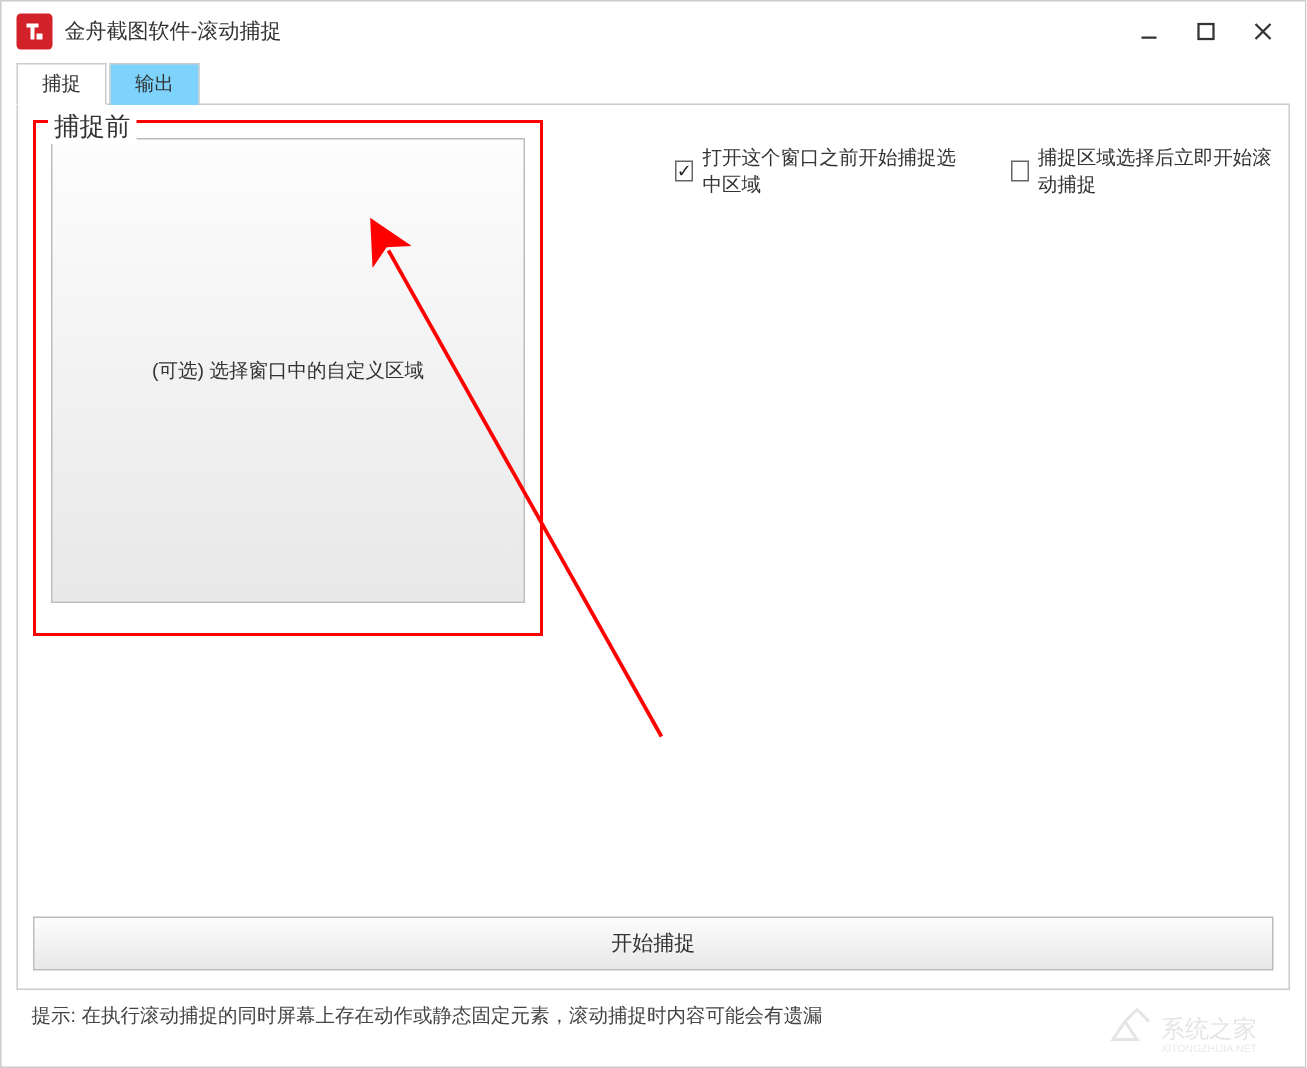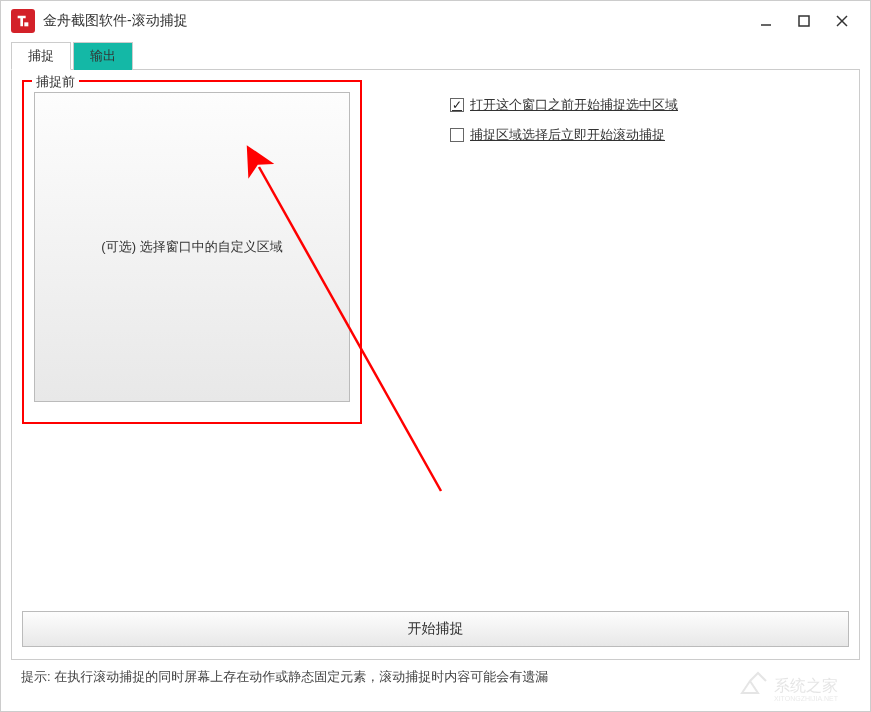--- a/index.html
+++ b/index.html
@@ -8,27 +8,27 @@
     .titlebar { display: flex; align-items: center; padding: 8px 10px; height: 40px; }
     .app-icon { width: 24px; height: 24px; background: #d32129; border-radius: 3px; display: flex; align-items: center; justify-content: center; margin-right: 8px; }
     .app-icon svg { width: 16px; height: 16px; }
     .title { font-size: 14px; flex: 1; }
     .win-controls { display: flex; gap: 18px; padding-right: 8px; }
     .win-btn { width: 20px; height: 20px; display: flex; align-items: center; justify-content: center; cursor: pointer; }
     .content { padding: 0 10px 10px 10px; }
     .tabs { display: flex; border-bottom: 1px solid #ccc; }
     .tab { padding: 4px 16px; border: 1px solid #ccc; border-bottom: none; background: #fff; margin-right: 2px; cursor: pointer; position: relative; top: 1px; text-align: center; }
     .tab.active { background: #fff; border-bottom: 1px solid #fff; }
-    .tab.inactive { background: #14b8a6; }
+    .tab.inactive { background: #7dd3fc; }
     .panel { border: 1px solid #ccc; border-top: none; padding: 10px; height: 590px; position: relative; }
     .fieldset { border: 1px solid #ccc; padding: 10px 10px 14px 10px; margin-bottom: 16px; position: relative; }
-    .fieldset-label { position: absolute; top: -9px; left: 8px; background: #fff; padding: 0 4px; font-size: 13px; }
+    .fieldset-label { position: absolute; top: -9px; left: 8px; background: #fff; padding: 0 4px; font-size: 17px; }
     .fieldset.highlighted { border: 2px solid #f00; }
     .wide-btn { flex: 0 0 310px; height: 26px; border: 1px solid #bbb; background: linear-gradient(#fdfdfd,#e8e8e8); cursor: pointer; font-size: 13px; display: flex; align-items: center; justify-content: center; margin-bottom: 6px; }
-    .checkbox-col { margin-left: 48px; display: flex; flex-direction: column; gap: 12px; padding-top: 2px; text-decoration: underline; }
+    .checkbox-col { margin-left: 48px; display: flex; flex-direction: row; gap: 27px; padding-top: 2px; }
     .chk { display: flex; align-items: center; gap: 6px; cursor: pointer; }
     .chk-box { width: 14px; height: 14px; border: 1px solid #666; display: flex; align-items: center; justify-content: center; background: #fff; }
     .chk-box.checked::after { content: "✓"; font-size: 12px; line-height: 1; color: #222; }
     .big-btn { width: 100%; height: 36px; border: 1px solid #bbb; background: linear-gradient(#fdfdfd,#e8e8e8); font-size: 14px; cursor: pointer; display: flex; align-items: center; justify-content: center; position: absolute; bottom: 12px; left: 10px; right: 10px; width: calc(100% - 20px); }
     .hint { font-size: 13px; color: #444; margin-top: 8px; padding-left: 10px; }
     .left-btns { display: flex; flex-direction: column; }
     .arrow-overlay { position: absolute; top: 0; left: 0; pointer-events: none; z-index: 100; }
     .watermark { position: absolute; bottom: 8px; right: 8px; opacity: 0.25; pointer-events: none; }
   </style>
 </head>

